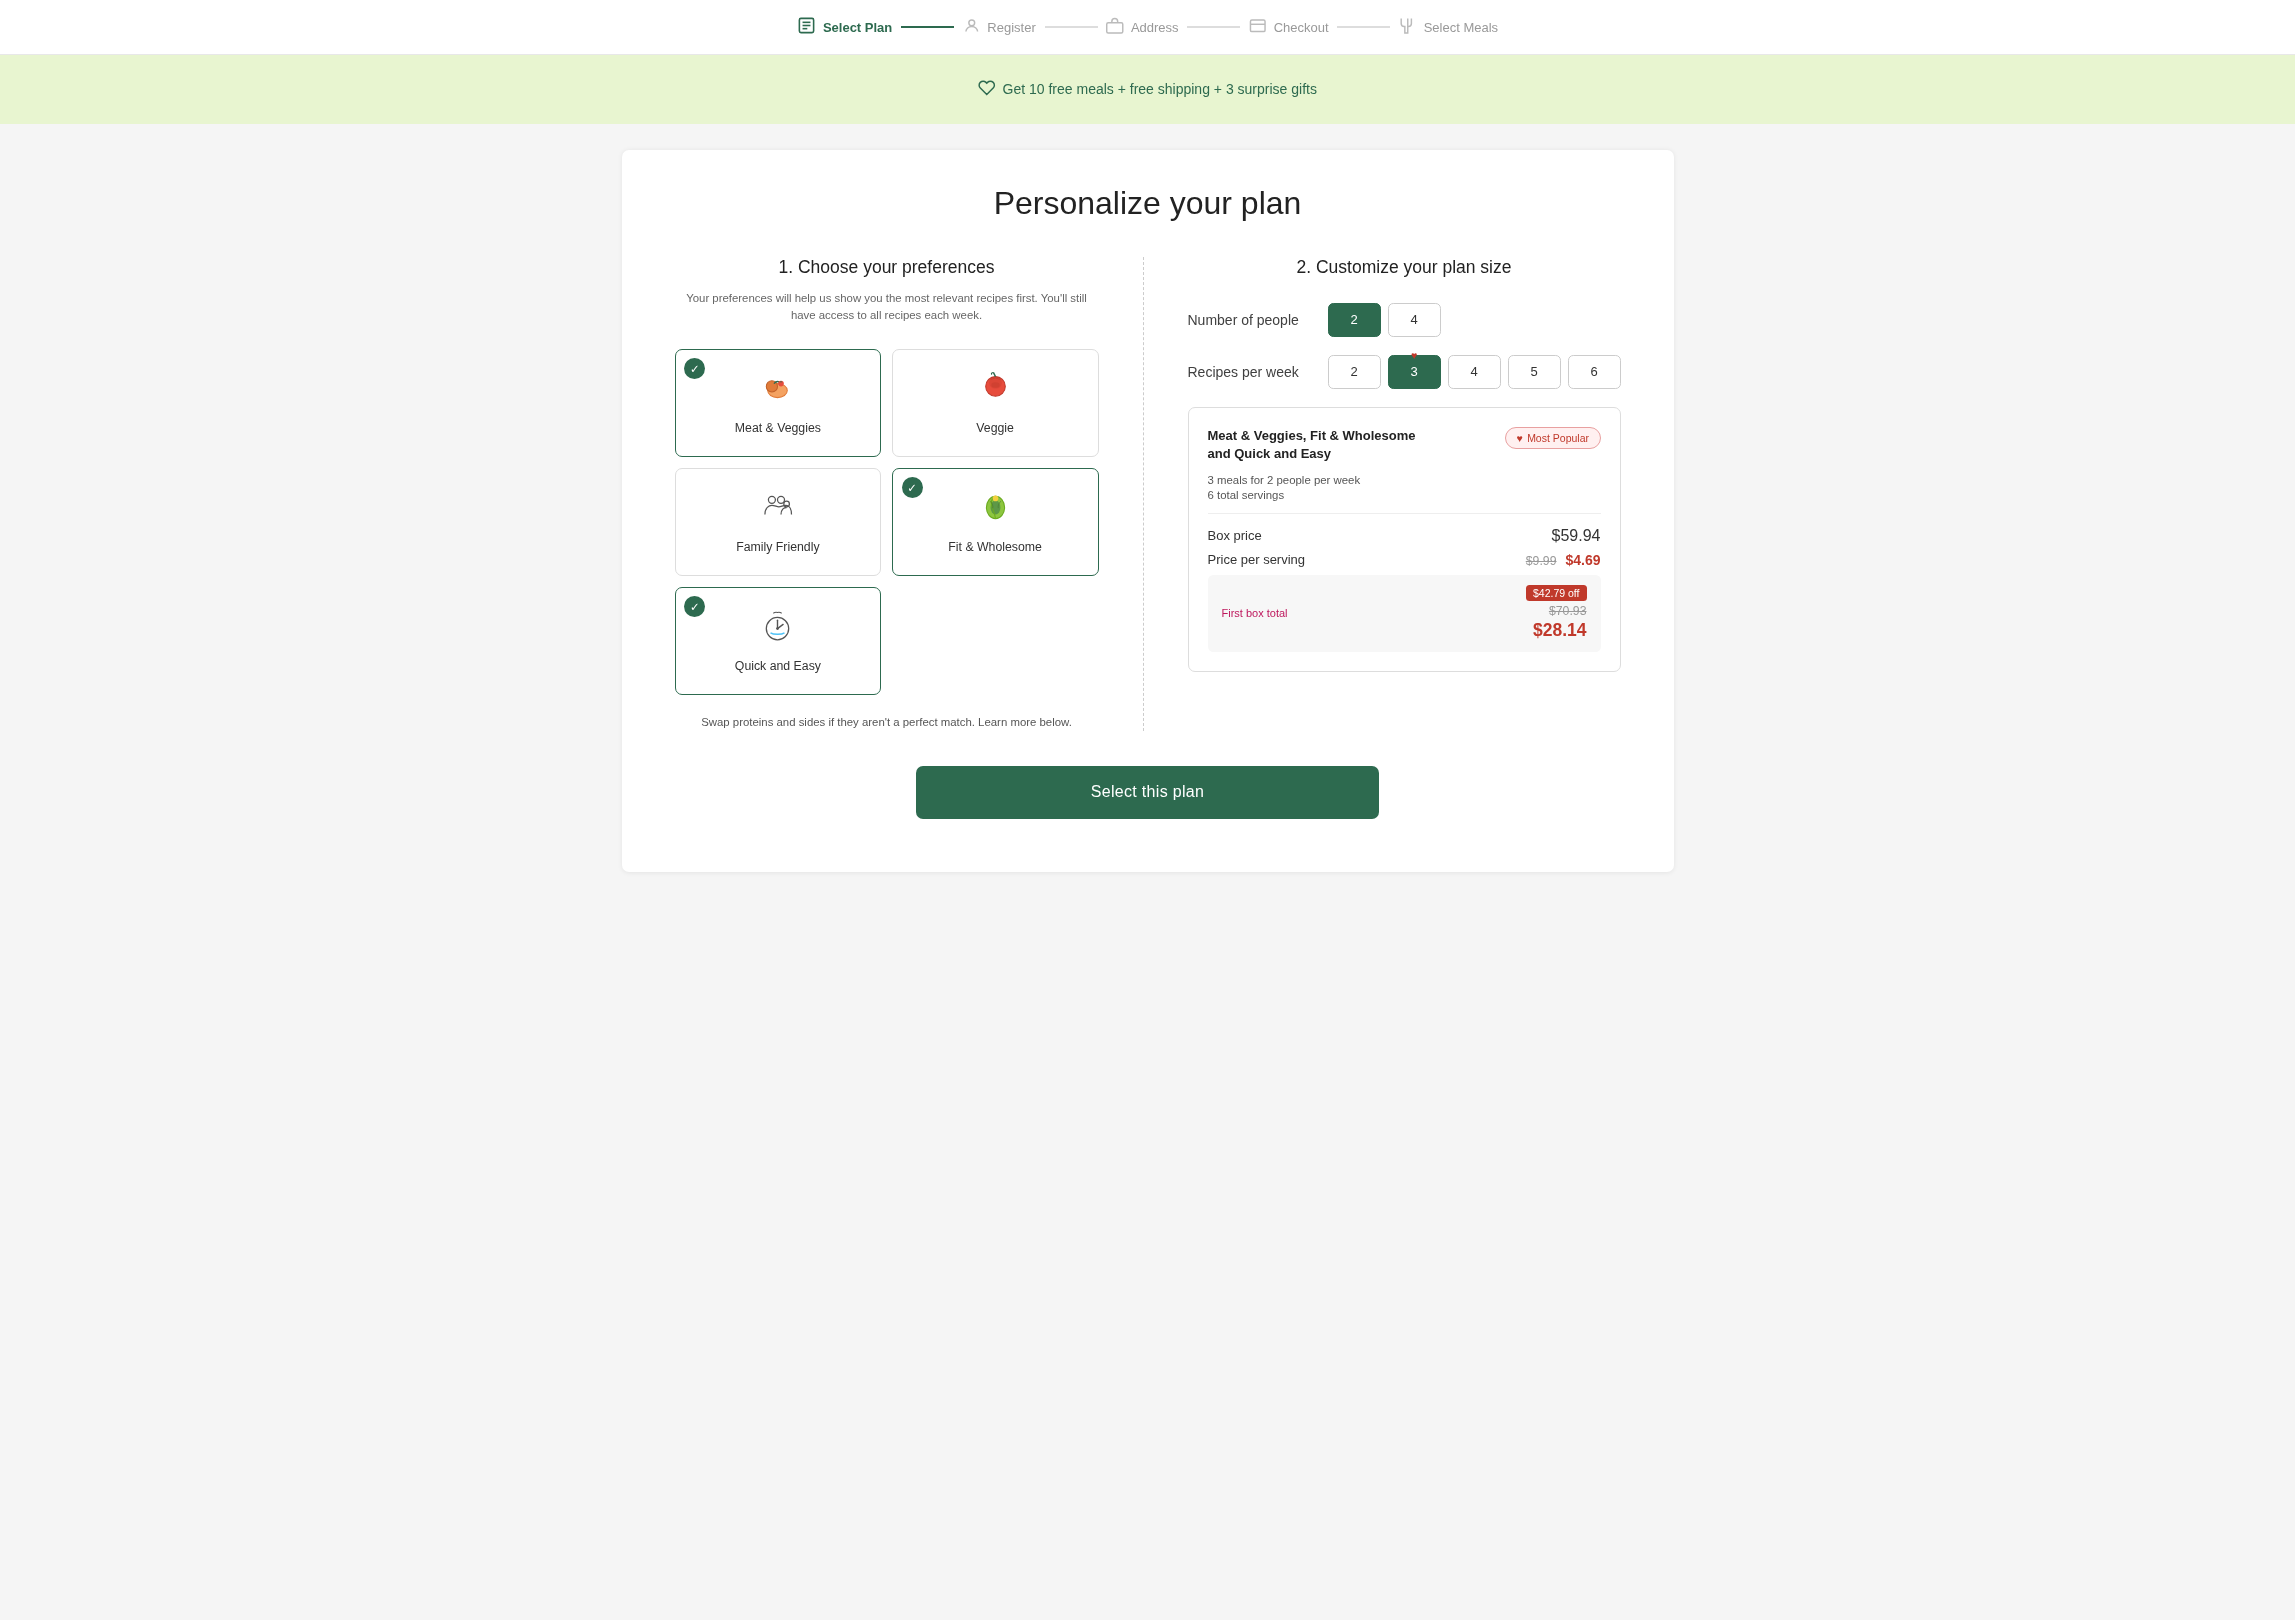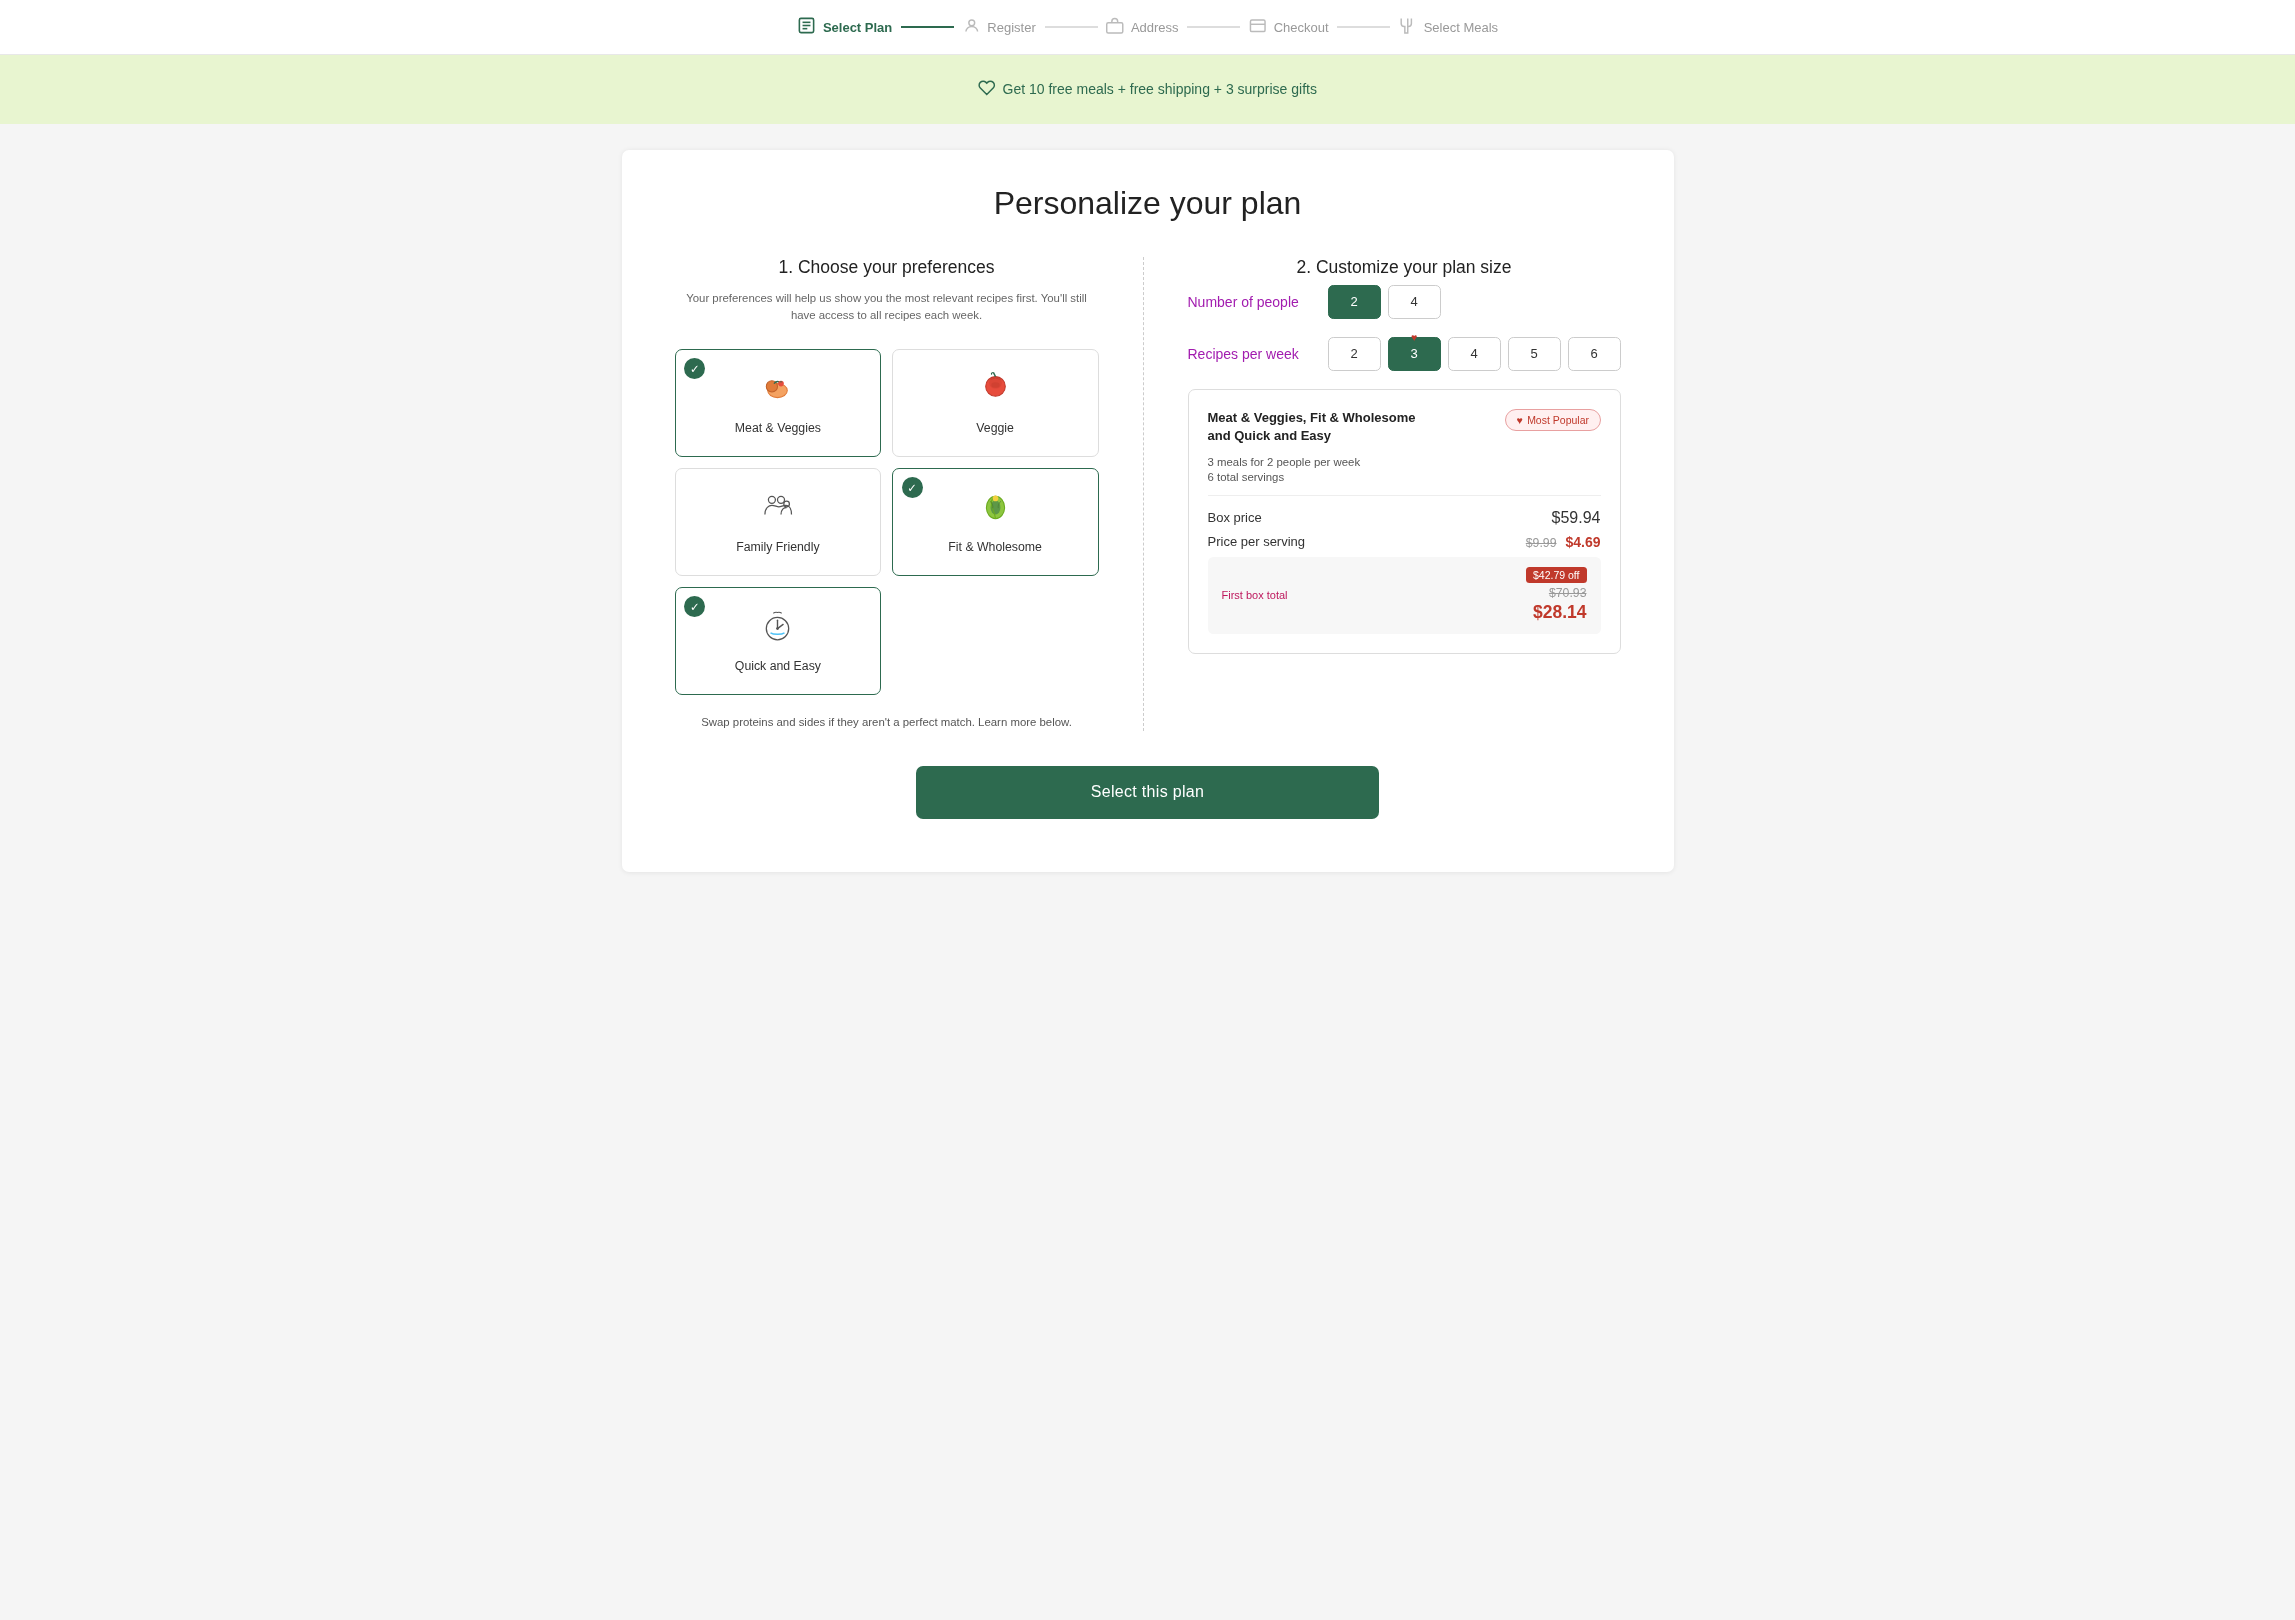--- a/index.html
+++ b/index.html
@@ -31,23 +31,23 @@
     .pref-grid { display: grid; grid-template-columns: 1fr 1fr; gap: 10.5px; margin-bottom: 17.5px; }
     .pref-card { border: 1.3px solid #ddd; border-radius: 7px; padding: 21px 14px; display: flex; flex-direction: column; align-items: center; gap: 10.5px; cursor: pointer; position: relative; background: #fff; transition: border-color 0.2s; }
     .pref-card.selected { border-color: #2d6a4f; }
     .pref-card .check-badge { position: absolute; top: 8.8px; left: 8.8px; width: 21px; height: 21px; background: #2d6a4f; border-radius: 50%; display: flex; align-items: center; justify-content: center; color: #fff; font-size: 11.4px; }
     .pref-card .pref-icon { font-size: 32px; line-height: 1; }
     .pref-card .pref-label { font-size: 12.3px; color: #333; }
 
     .swap-note { font-size: 11.4px; color: #555; text-align: center; line-height: 1.6; margin-top: 10.5px; }
 
     
-    .customize-heading { font-size: 17.5px; font-weight: 500; text-align: center; margin-bottom: 7px; }
+    .customize-heading { font-size: 17.5px; font-weight: 500; text-align: center; margin-bottom: 25px; }
     .option-row { display: flex; align-items: center; margin-bottom: 17.5px; gap: 0; }
-    .option-label { font-size: 14px; color: #a21caf; min-width: 140px; }
+    .option-label { font-size: 14px; color: #404040; min-width: 140px; }
     .option-buttons { display: flex; gap: 7px; }
     .opt-btn { border: 1.3px solid #ccc; background: #fff; border-radius: 5.3px; padding: 8.8px 19px; font-size: 13px; cursor: pointer; color: #333; transition: all 0.15s; min-width: 53px; text-align: center; }
     .opt-btn.selected { background: #2d6a4f; color: #fff; border-color: #2d6a4f; }
     .opt-btn.recipes.selected { background: #2d6a4f; color: #fff; border-color: #2d6a4f; position: relative; }
     .heart-dot { position: absolute; top: -7px; left: 50%; transform: translateX(-50%); color: #c0392b; font-size: 10.5px; }
 
     
     .summary-card { border: 1.3px solid #ddd; border-radius: 7px; padding: 19px; margin-top: 8.8px; }
     .summary-header { display: flex; justify-content: space-between; align-items: flex-start; margin-bottom: 10.5px; }
     .summary-title { font-size: 13px; font-weight: 600; line-height: 1.4; max-width: 210px; }

